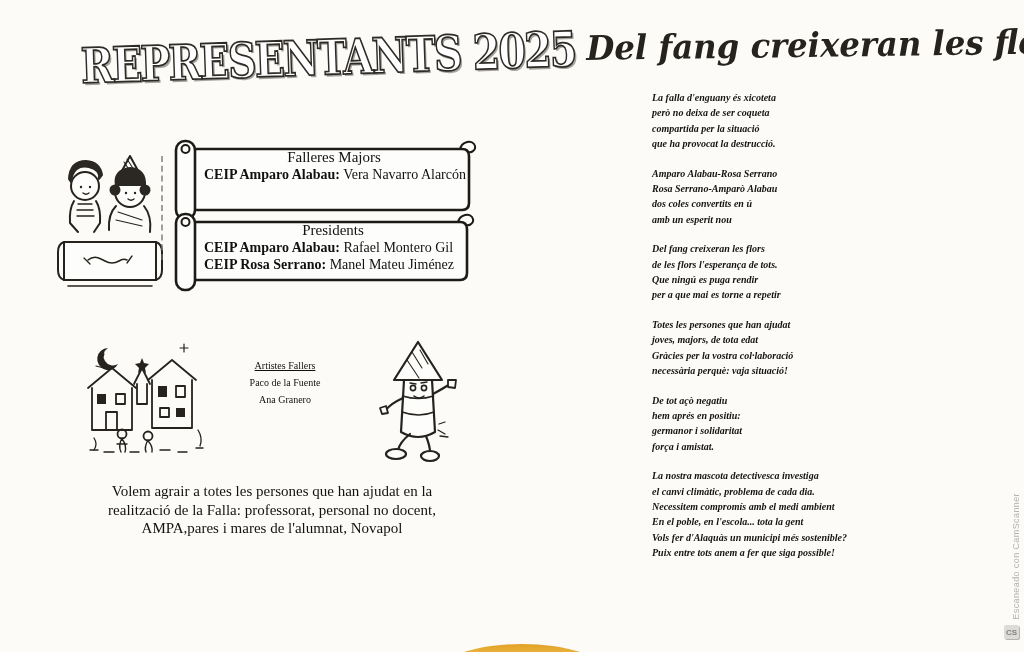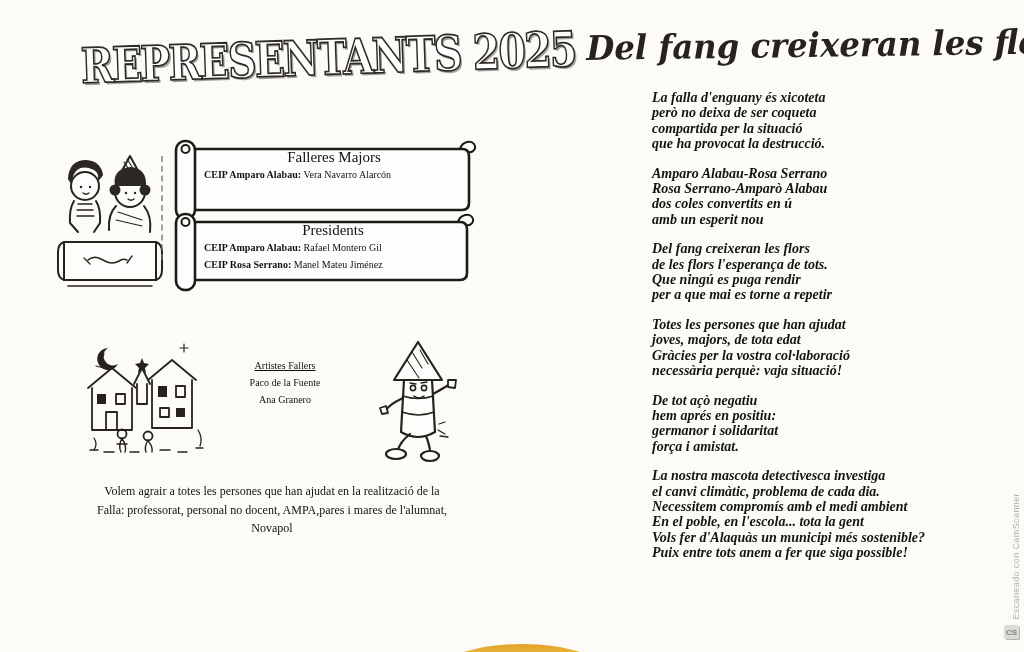--- a/index.html
+++ b/index.html
@@ -18,47 +18,47 @@
     text-shadow:2px 2px 0 rgba(60,55,48,.45);
     letter-spacing:-2px;
     transform:rotate(-2deg) scale(.9,1.1);transform-origin:left top;
   }
   .scroll{position:absolute;}
   .scroll svg{position:absolute;left:0;top:0;}
   .scroll-content{position:absolute;left:36px;right:16px;top:13px;}
   .scroll-heading{
     text-align:center;font-weight:400;font-size:15px;line-height:17px;color:#111;
   }
-  .scroll-line{font-size:10px;line-height:17px;white-space:nowrap;color:#111;}
+  .scroll-line{font-size:14px;line-height:17px;white-space:nowrap;color:#111;}
   .scroll-line b{font-weight:700;}
   .fold-mark{
     position:absolute;left:161px;top:156px;height:104px;width:0;
     border-left:2px dashed #6f6f6f;opacity:.65;
   }
   .artistes{
     position:absolute;left:202px;top:357px;width:166px;text-align:center;
     font-size:10px;line-height:17px;color:#111;
   }
   .artistes .head{text-decoration:underline;}
   .footer-left{
     position:absolute;left:96px;top:482px;width:352px;text-align:center;
-    font-size:12px;line-height:18.5px;color:#121212;
+    font-size:15px;line-height:18.5px;color:#121212;
   }
   .sketch{position:absolute;}
   .sketch svg{display:block;}
   
   .title-right{
     position:absolute;left:586px;top:28px;white-space:nowrap;
     font-family:"DejaVu Serif", serif;font-style:italic;font-weight:700;
     font-size:34px;color:#26231f;
     transform:rotate(-.8deg) scaleX(.95);transform-origin:left top;
   }
   .poem{
     position:absolute;left:652px;top:90px;width:330px;
-    font-weight:700;font-style:italic;font-size:14px;line-height:15.4px;
+    font-weight:700;font-style:italic;font-size:10px;line-height:15.4px;
     color:#14130f;
   }
   .poem p{margin:0 0 14px 0;}
   
   .scan-edge{
     position:absolute;left:442px;top:644px;width:160px;height:26px;
     border-radius:50% 50% 0 0 / 100% 100% 0 0;
     background:linear-gradient(#e3a025,#f6d96d);
   }
   .watermark-text{

